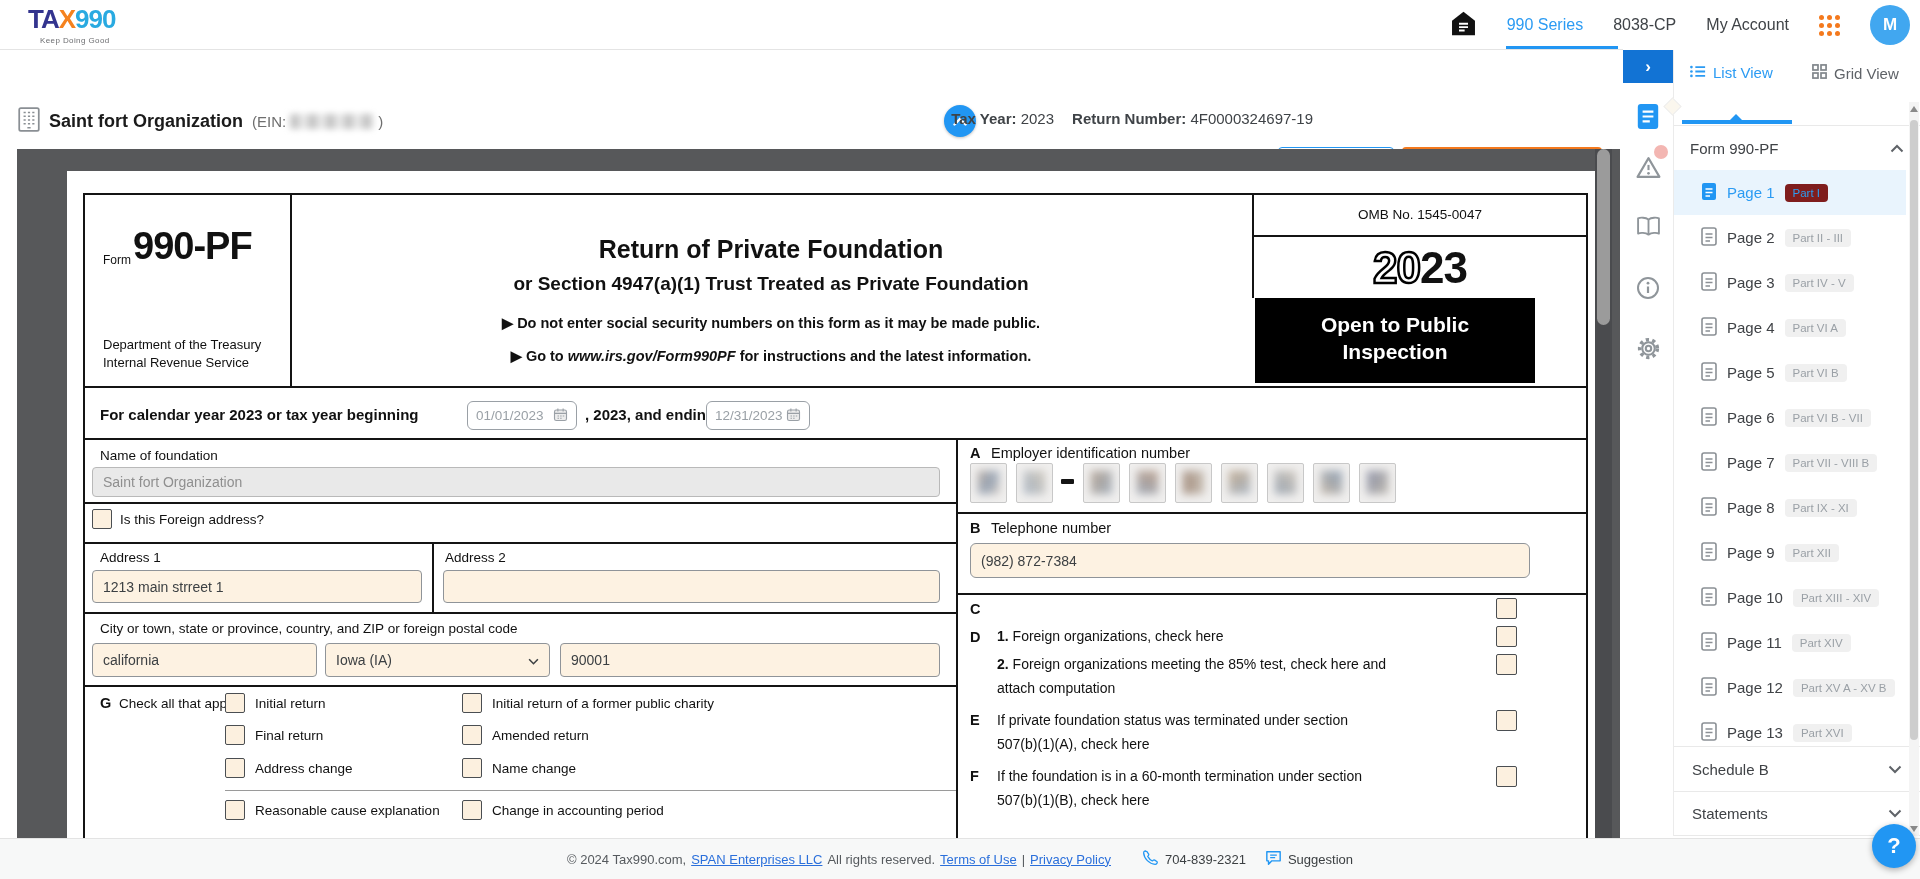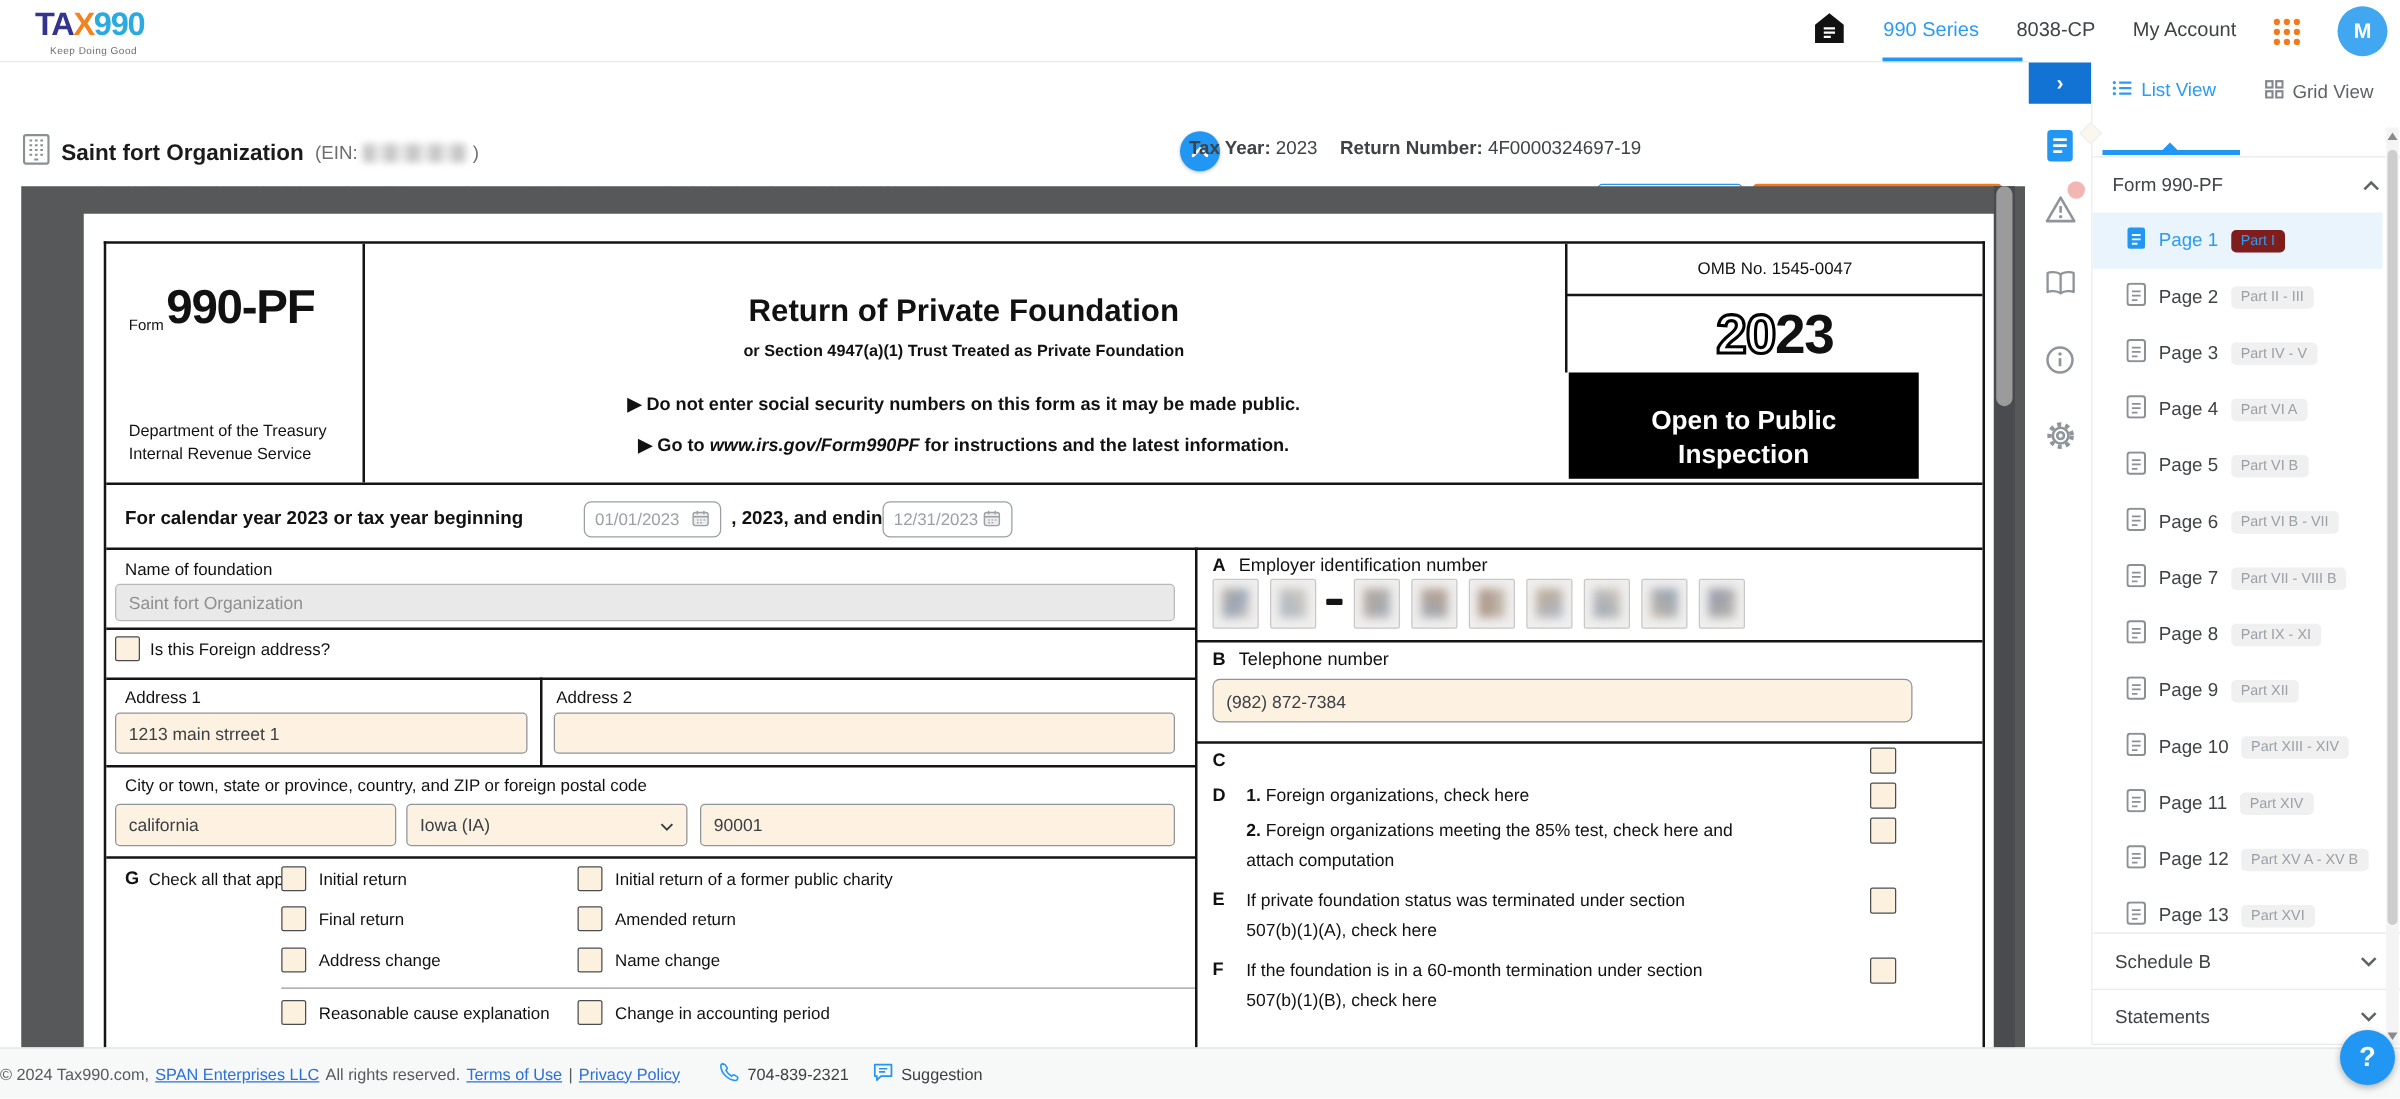--- a/index.html
+++ b/index.html
@@ -45,21 +45,21 @@
   .ftext{position:absolute;font-size:14px;color:#111;line-height:24px}
   .fletter{position:absolute;font-size:14.5px;font-weight:700;color:#111}
   .cb{position:absolute;width:20px;height:20px;background:#fcf0df;border:1.5px solid #4a4e52;border-radius:2px;cursor:pointer}
   .cream{position:absolute;background:#fdf2e2;border:1px solid #8f9499;border-radius:4px;display:flex;align-items:center;padding:0 10px;font-size:14px;color:#3c4043}
   .grayinput{position:absolute;background:#e9e9e9;border:1px solid #b9b9b9;border-radius:4px;display:flex;align-items:center;padding:0 10px;font-size:14px;color:#8f8f8f}
   .datebox{position:absolute;height:29px;border:1.5px solid #9aa0a6;border-radius:6px;background:#fff;color:#9aa0a6;font-size:13.5px;display:flex;align-items:center;justify-content:space-between;padding:0 8px;cursor:pointer}
   .selectbox .chev{margin-left:auto}
   .ein-box{position:absolute;width:37px;height:40px;background:#f0efee;border:1px solid #c8c8c8;border-radius:2px;overflow:hidden;cursor:text}
   .ein-blob{width:60%;height:60%;margin:20%;filter:blur(4px);background:linear-gradient(120deg,#b4a79d,#9aa7b8 55%,#cfc4ba)}
   .form-title-cell{position:absolute;left:205px;width:962px;text-align:center;color:#111}
-  .openbox{position:absolute;left:1170px;top:103px;width:280px;height:85px;background:#000;color:#fff;text-align:center;font-weight:700;font-size:21px;line-height:27px;padding-top:25px}
+  .openbox{position:absolute;left:1170px;top:103px;width:280px;height:85px;background:#000;color:#fff;text-align:center;font-weight:700;font-size:21px;line-height:27px;padding-top:13px}
   .year{position:absolute;left:1167px;top:48px;width:336px;text-align:center;font-size:44px;font-weight:800;color:#111;letter-spacing:-1px}
   .year .outline{color:#fff;-webkit-text-stroke:2.5px #000;text-shadow:0 0 1px #000}
   .cscroll{position:absolute;right:8px;top:0;width:17px;height:100%;background:#4a4b4e}
   .cscroll .thumb{position:absolute;left:2px;top:0;width:13px;height:176px;background:#9b9b9b;border-radius:7px;cursor:grab}
   
   .toolstrip{position:absolute;left:1623px;top:50px;width:50px;height:788px;background:#fff}
   .expand-btn{position:absolute;left:0;top:0;width:50px;height:33px;background:#1273d4;color:#fff;font-size:17px;font-weight:700;display:flex;align-items:center;justify-content:center;cursor:pointer}
   .strip-icon{position:absolute;left:0;width:50px;display:flex;justify-content:center;cursor:pointer}
   .red-dot{position:absolute;left:31px;top:95px;width:14px;height:14px;border-radius:50%;background:#f3b6b2}
   .diamond{position:absolute;left:1666px;top:100px;width:13px;height:13px;background:#fbf7ee;border:1px solid #eee;transform:rotate(45deg);z-index:3}
@@ -81,21 +81,21 @@
   .srow.active .pgicon{color:#2196f3}
   .srow.active .badge{background:#7f1d1d;color:#2d9cf0}
   .side-sec{position:absolute;left:0;width:100%;height:45px;border-top:1px solid #e9e9e9;display:flex;align-items:center;padding:0 18px;font-size:15px;color:#3f4246;cursor:pointer}
   .side-sec svg{margin-left:auto}
   .sscroll{position:absolute;right:1px;top:52px;width:10px;height:734px;background:#f4f4f4}
   .sscroll .thumb{position:absolute;left:1px;top:18px;width:8px;height:620px;background:#cdcdcd;border-radius:4px;cursor:grab}
   .arr-up,.arr-down{position:absolute;left:1px;width:0;height:0;border-left:4px solid transparent;border-right:4px solid transparent}
   .arr-up{top:4px;border-bottom:6px solid #8a8a8a}
   .arr-down{bottom:4px;border-top:6px solid #8a8a8a}
   
-  .footer{position:absolute;left:0;top:838px;width:1920px;height:41px;background:#f7f8f8;border-top:1px solid #e3e3e3;display:flex;align-items:center;justify-content:flex-start;font-size:13px;color:#565a5e;gap:5px}
+  .footer{position:absolute;left:0;top:838px;width:1920px;height:41px;background:#f7f8f8;border-top:1px solid #e3e3e3;display:flex;align-items:center;justify-content:center;font-size:13px;color:#565a5e;gap:5px}
   .footer a{color:#2a6fdb;text-decoration:underline;cursor:pointer}
   .foot-group{display:flex;align-items:center;gap:6px}
   .help-btn{position:absolute;left:1872px;top:824px;width:44px;height:44px;border-radius:50%;background:#2196f3;color:#fff;font-size:22px;font-weight:700;display:flex;align-items:center;justify-content:center;cursor:pointer;box-shadow:0 2px 6px rgba(0,0,0,.3)}
 </style>
 </head>
 <body>
 
 <div class="top-header">
   <div class="logo"><span class="l1">TA</span><span class="l2">X</span><span class="l3">990</span></div>
   <div class="tagline">Keep Doing Good</div>
@@ -164,21 +164,21 @@
   <div class="page">
     <div class="form-box">
 
       <div class="abs" style="left:18px;top:58px;font-size:12px;color:#111">Form</div>
       <div class="abs" style="left:48px;top:30px;font-size:38px;font-weight:800;letter-spacing:-1px;color:#111">990-PF</div>
       <div class="abs" style="left:18px;top:142px;font-size:13px;color:#111">Department of the Treasury</div>
       <div class="abs" style="left:18px;top:160px;font-size:13px;color:#111">Internal Revenue Service</div>
       <div class="vl" style="left:205px;top:0;height:191px"></div>
 
       <div class="form-title-cell" style="top:40px;font-size:25px;font-weight:700">Return of Private Foundation</div>
-      <div class="form-title-cell" style="top:78px;font-size:13px;font-weight:700">or Section 4947(a)(1) Trust Treated as Private Foundation</div>
+      <div class="form-title-cell" style="top:78px;font-size:19px;font-weight:700">or Section 4947(a)(1) Trust Treated as Private Foundation</div>
       <div class="form-title-cell" style="top:120px;font-size:14.5px;font-weight:700">▶ <span>Do not enter social security numbers on this form as it may be made public.</span></div>
       <div class="form-title-cell" style="top:153px;font-size:14.5px;font-weight:700">▶ <span>Go to </span><span style="font-style:italic">www.irs.gov/Form990PF</span><span> for instructions and the latest information.</span></div>
 
       <div class="vl" style="left:1167px;top:0;height:103px"></div>
       <div class="abs" style="left:1167px;top:12px;width:336px;text-align:center;font-size:13.5px;color:#111">OMB No. 1545-0047</div>
       <div class="hl" style="left:1167px;top:40px;right:0"></div>
       <div class="year"><span class="outline">20</span><span>23</span></div>
       <div class="openbox">
           <div>Open to Public</div>
           <div>Inspection</div>

